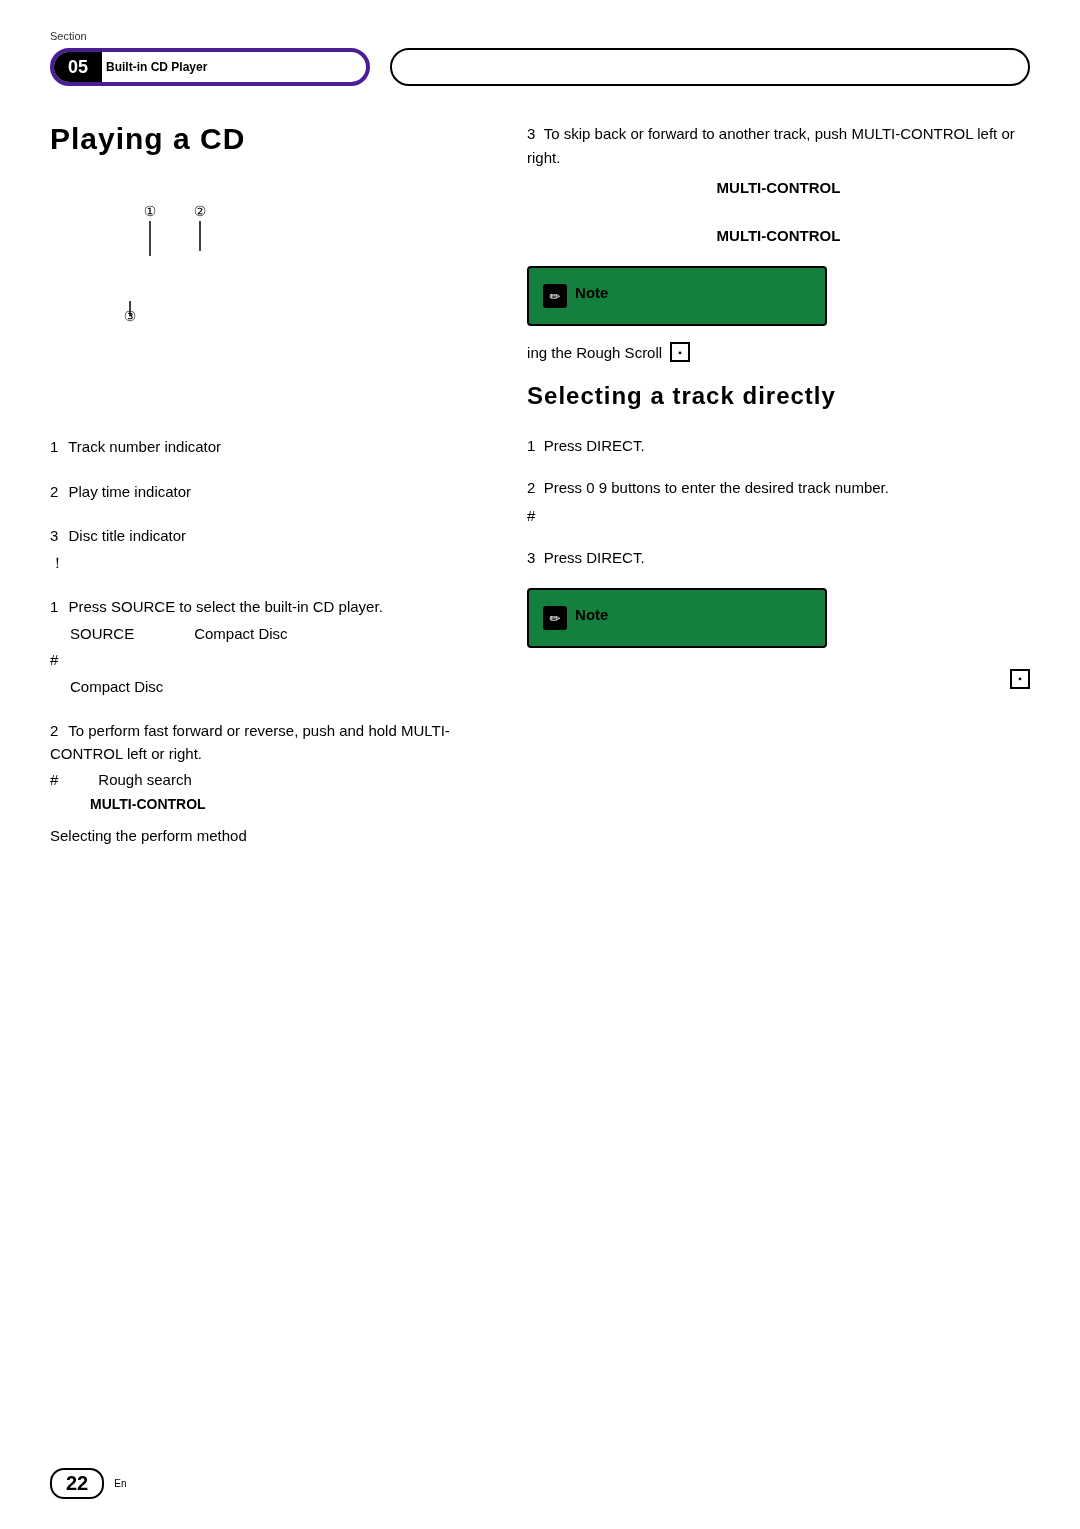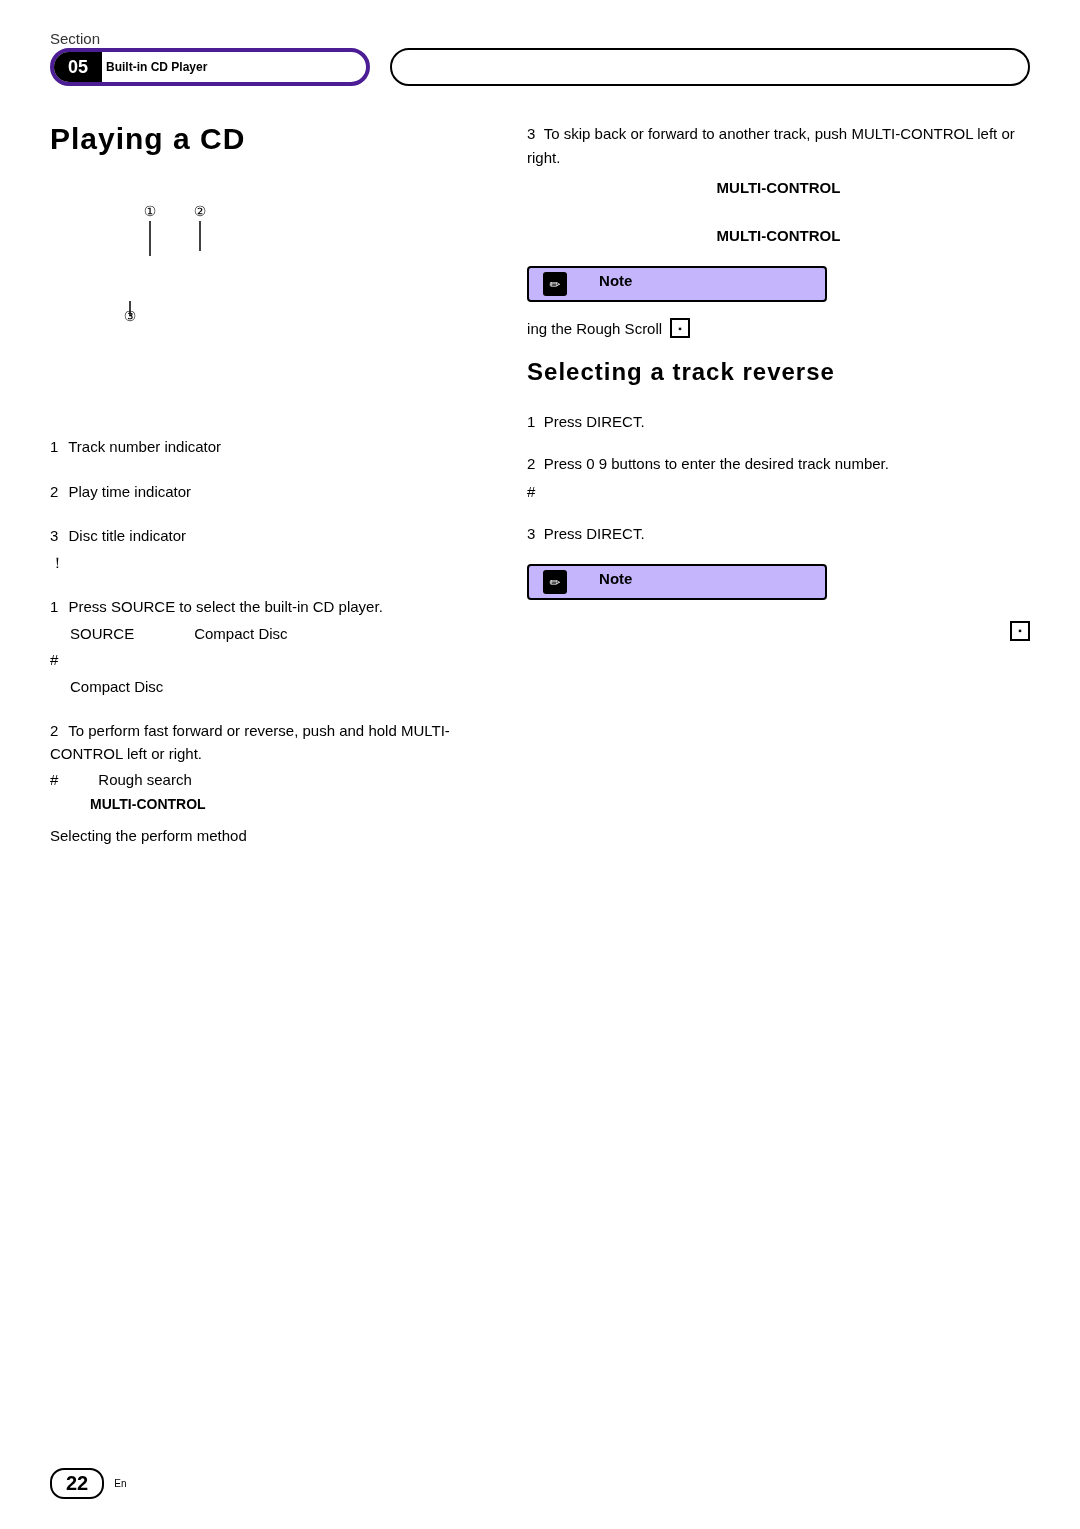--- a/index.html
+++ b/index.html
@@ -20,21 +20,21 @@
     }
 
     .page-container {
       width: 1080px;
       height: 1529px;
       padding: 30px 50px 40px 50px;
       position: relative;
     }
 
     .section-label {
-      font-size: 15px;
+      font-size: 11px;
       color: #333;
       position: absolute;
       top: 30px;
       left: 50px;
     }
 
     .header-row {
       display: flex;
       align-items: center;
       margin-top: 10px;
@@ -155,25 +155,24 @@
       margin-bottom: 6px;
       text-align: center;
     }
 
     
     .note-box {
       display: flex;
       align-items: flex-start;
       border: 2px solid #000;
       border-radius: 4px;
-      padding: 4px 14px;
+      padding: 16px 14px;
       margin-bottom: 16px;
-      background: #c4b5fd;
+      background: #15803d;
       max-width: 300px;
-      gap: 24px;
     }
 
     .note-icon {
       width: 24px;
       height: 24px;
       background: #000;
       border-radius: 3px;
       display: flex;
       align-items: center;
       justify-content: center;
@@ -347,21 +346,21 @@
         <span class="note-label">Note</span>
       </div>
 
       <div class="switch-area">
         <div class="ever-scroll-line">
           <span>ing the Rough Scroll</span>
           <div class="square-icon">▪</div>
         </div>
       </div>
 
-      <div class="section-heading">Selecting a track reverse</div>
+      <div class="section-heading">Selecting a track directly</div>
 
       <div class="step-text">
         <span>1&nbsp;&nbsp;</span><span>Press DIRECT.</span>
       </div>
 
       <div class="step-text">
         <span>2&nbsp;&nbsp;</span><span>Press 0 9 buttons to enter the desired track number.</span>
         <div class="hash-line" style="margin-top: 4px;">#</div>
       </div>
 

